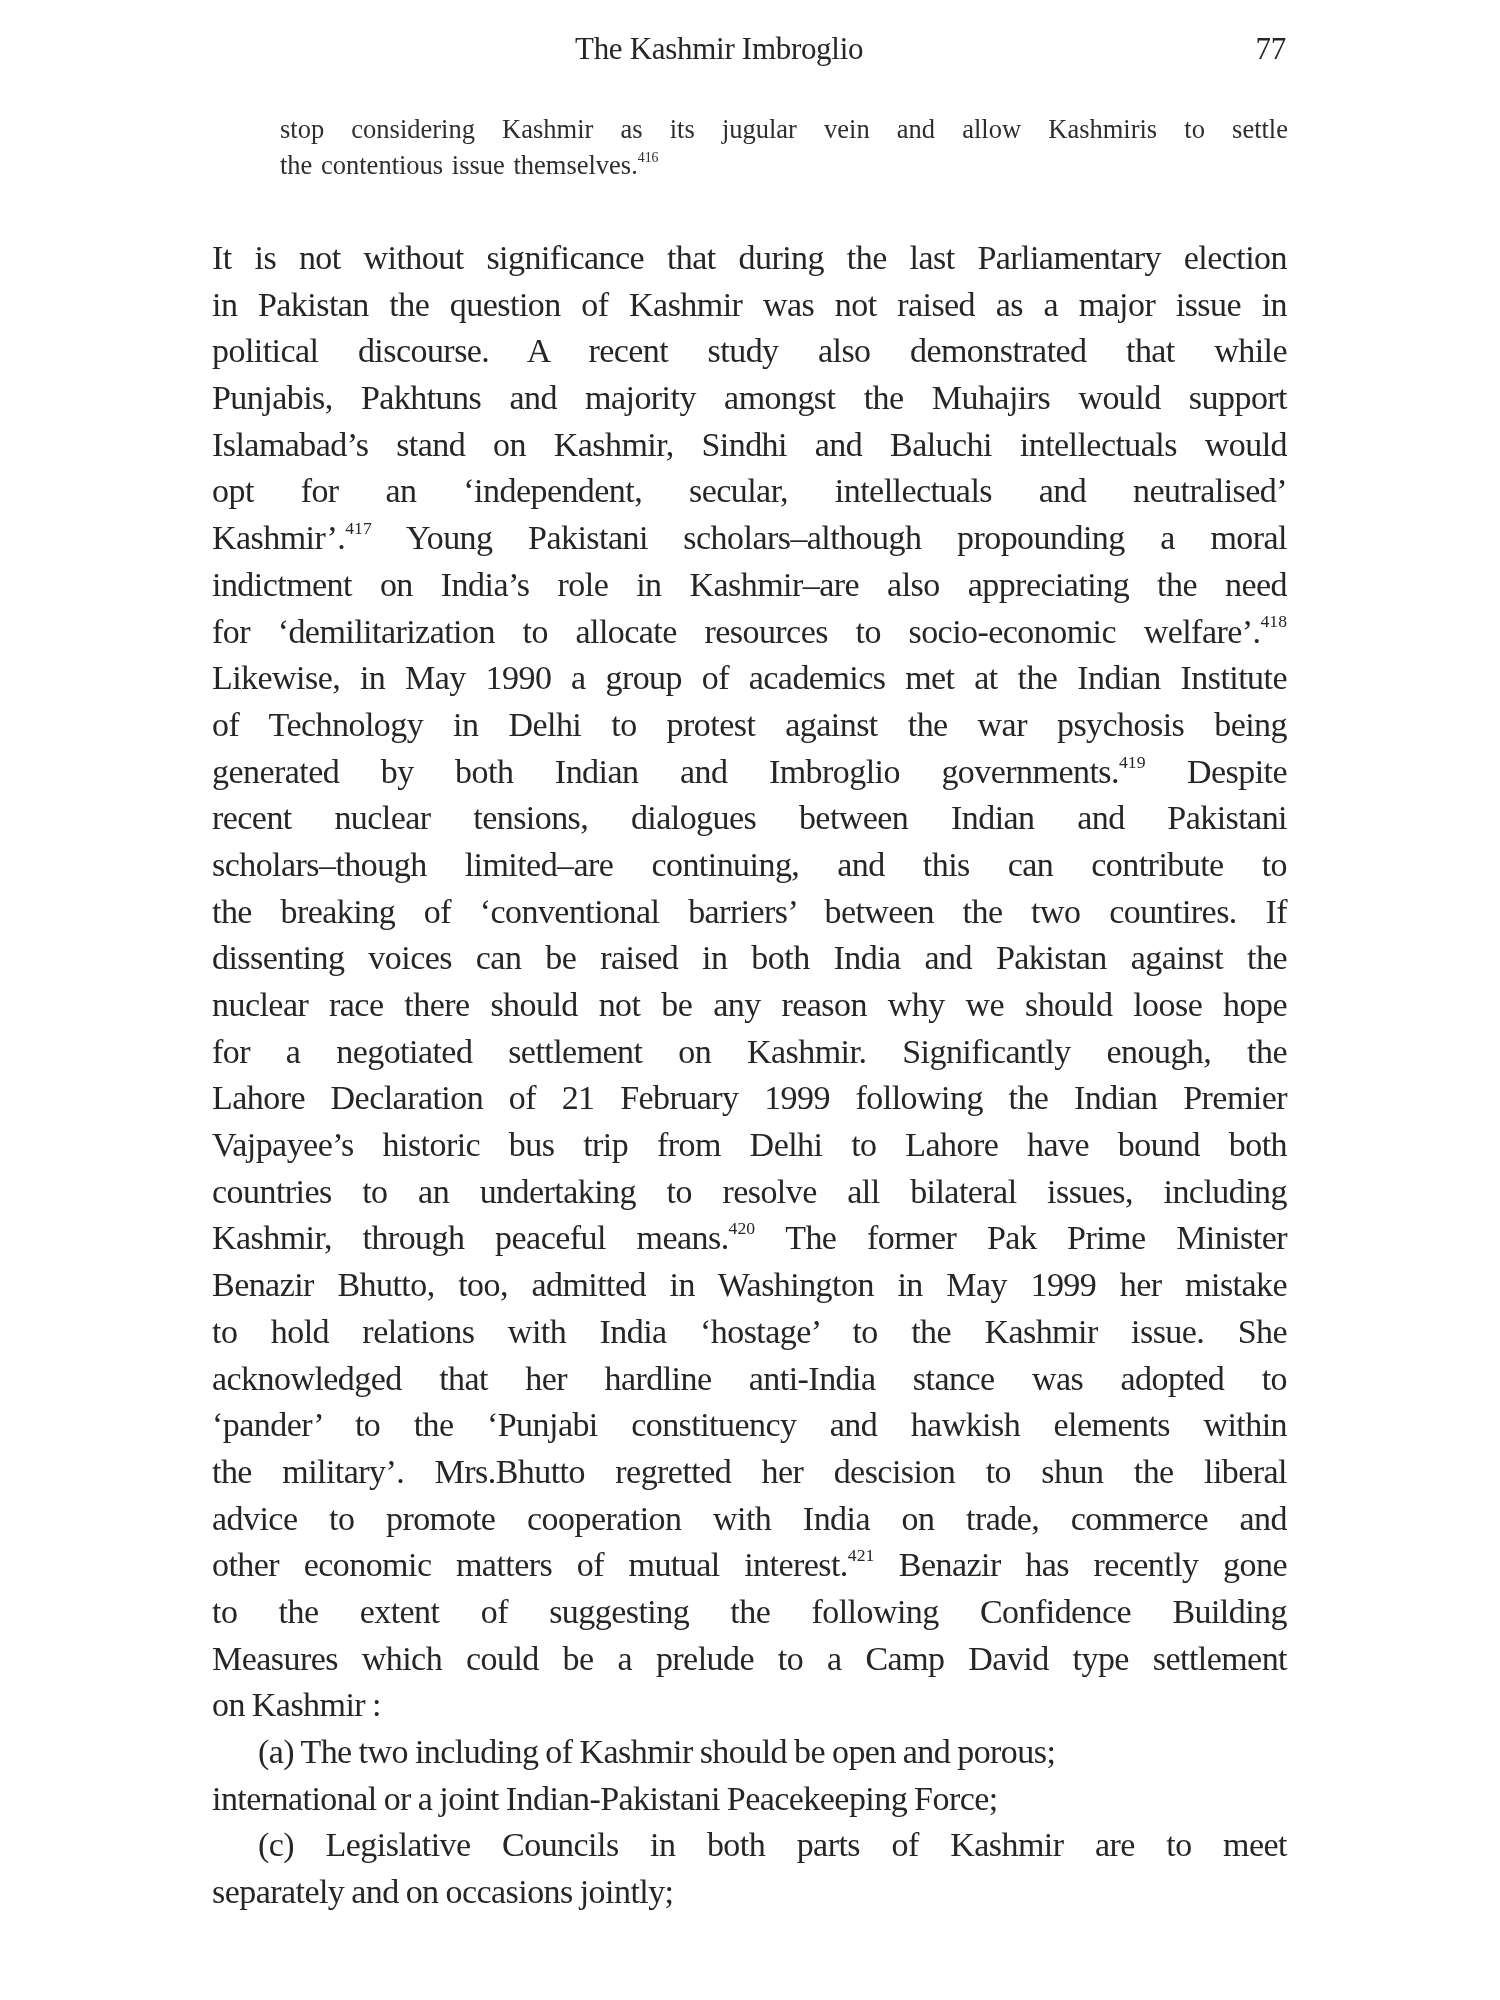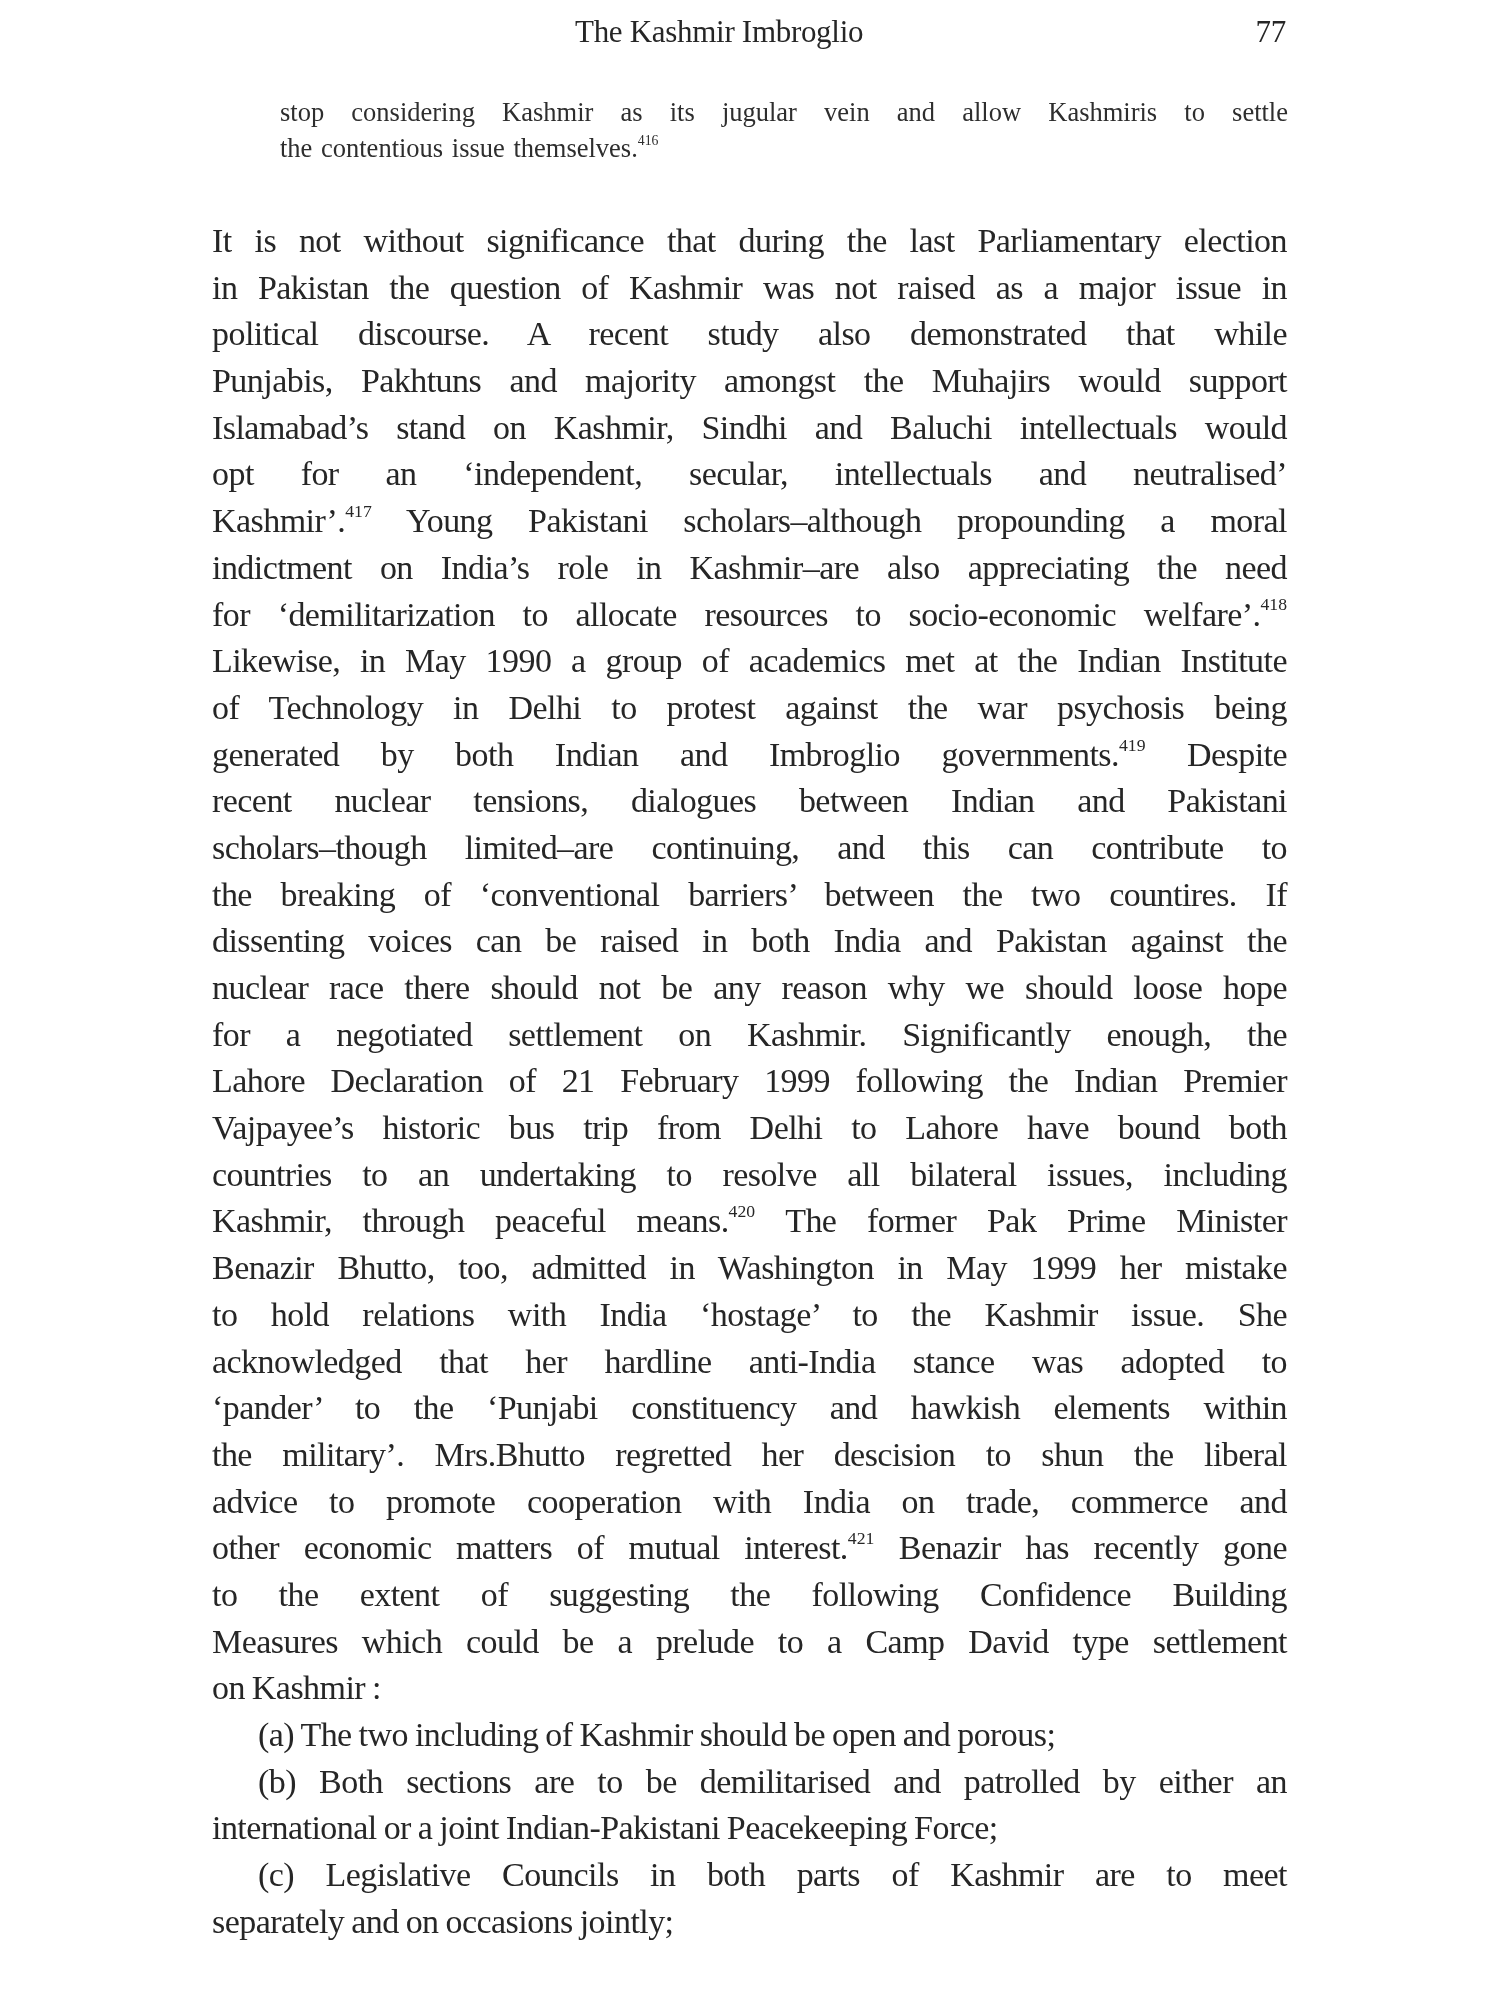--- a/index.html
+++ b/index.html
@@ -10,21 +10,21 @@
     body {
       width: 1500px;
       height: 2000px;
       position: relative;
       overflow: hidden;
       color: #262626;
       font-family: "Liberation Serif", "DejaVu Serif", serif;
     }
     .page {
       position: absolute;
-      left: 0; top: 0;
+      left: 0; top: 17px;
       width: 1500px;
       height: 1503px;
     }
     .running-head {
       position: absolute;
       top: 12px;
       left: 212px;
       width: 1074px;
       height: 40px;
       font-size: 31px;
@@ -139,21 +139,20 @@
         <span class="line"><span>other economic matters of mutual interest.</span><sup class="fn">421</sup><span> Benazir has recently gone</span></span>
         <span class="line"><span>to the extent of suggesting the following Confidence Building</span></span>
         <span class="line"><span>Measures which could be a prelude to a Camp David type settlement</span></span>
         <span class="line last"><span>on Kashmir :</span></span>
       </div>
       <div>
         <div>
           <span class="line last item-indent"><span>(a)</span> <span>The two including of Kashmir should be open and porous;</span></span>
         </div>
         <div>
-          <span class="line item-indent"><span>(b)</span> <span>Both sections are to be demilitarised and patrolled by either an</span></span>
           <span class="line last"><span>international or a joint Indian-Pakistani Peacekeeping Force;</span></span>
         </div>
         <div>
           <span class="line item-indent"><span>(c)</span> <span>Legislative Councils in both parts of Kashmir are to meet</span></span>
           <span class="line last"><span>separately and on occasions jointly;</span></span>
         </div>
       </div>
     </div>
 
 </div>

